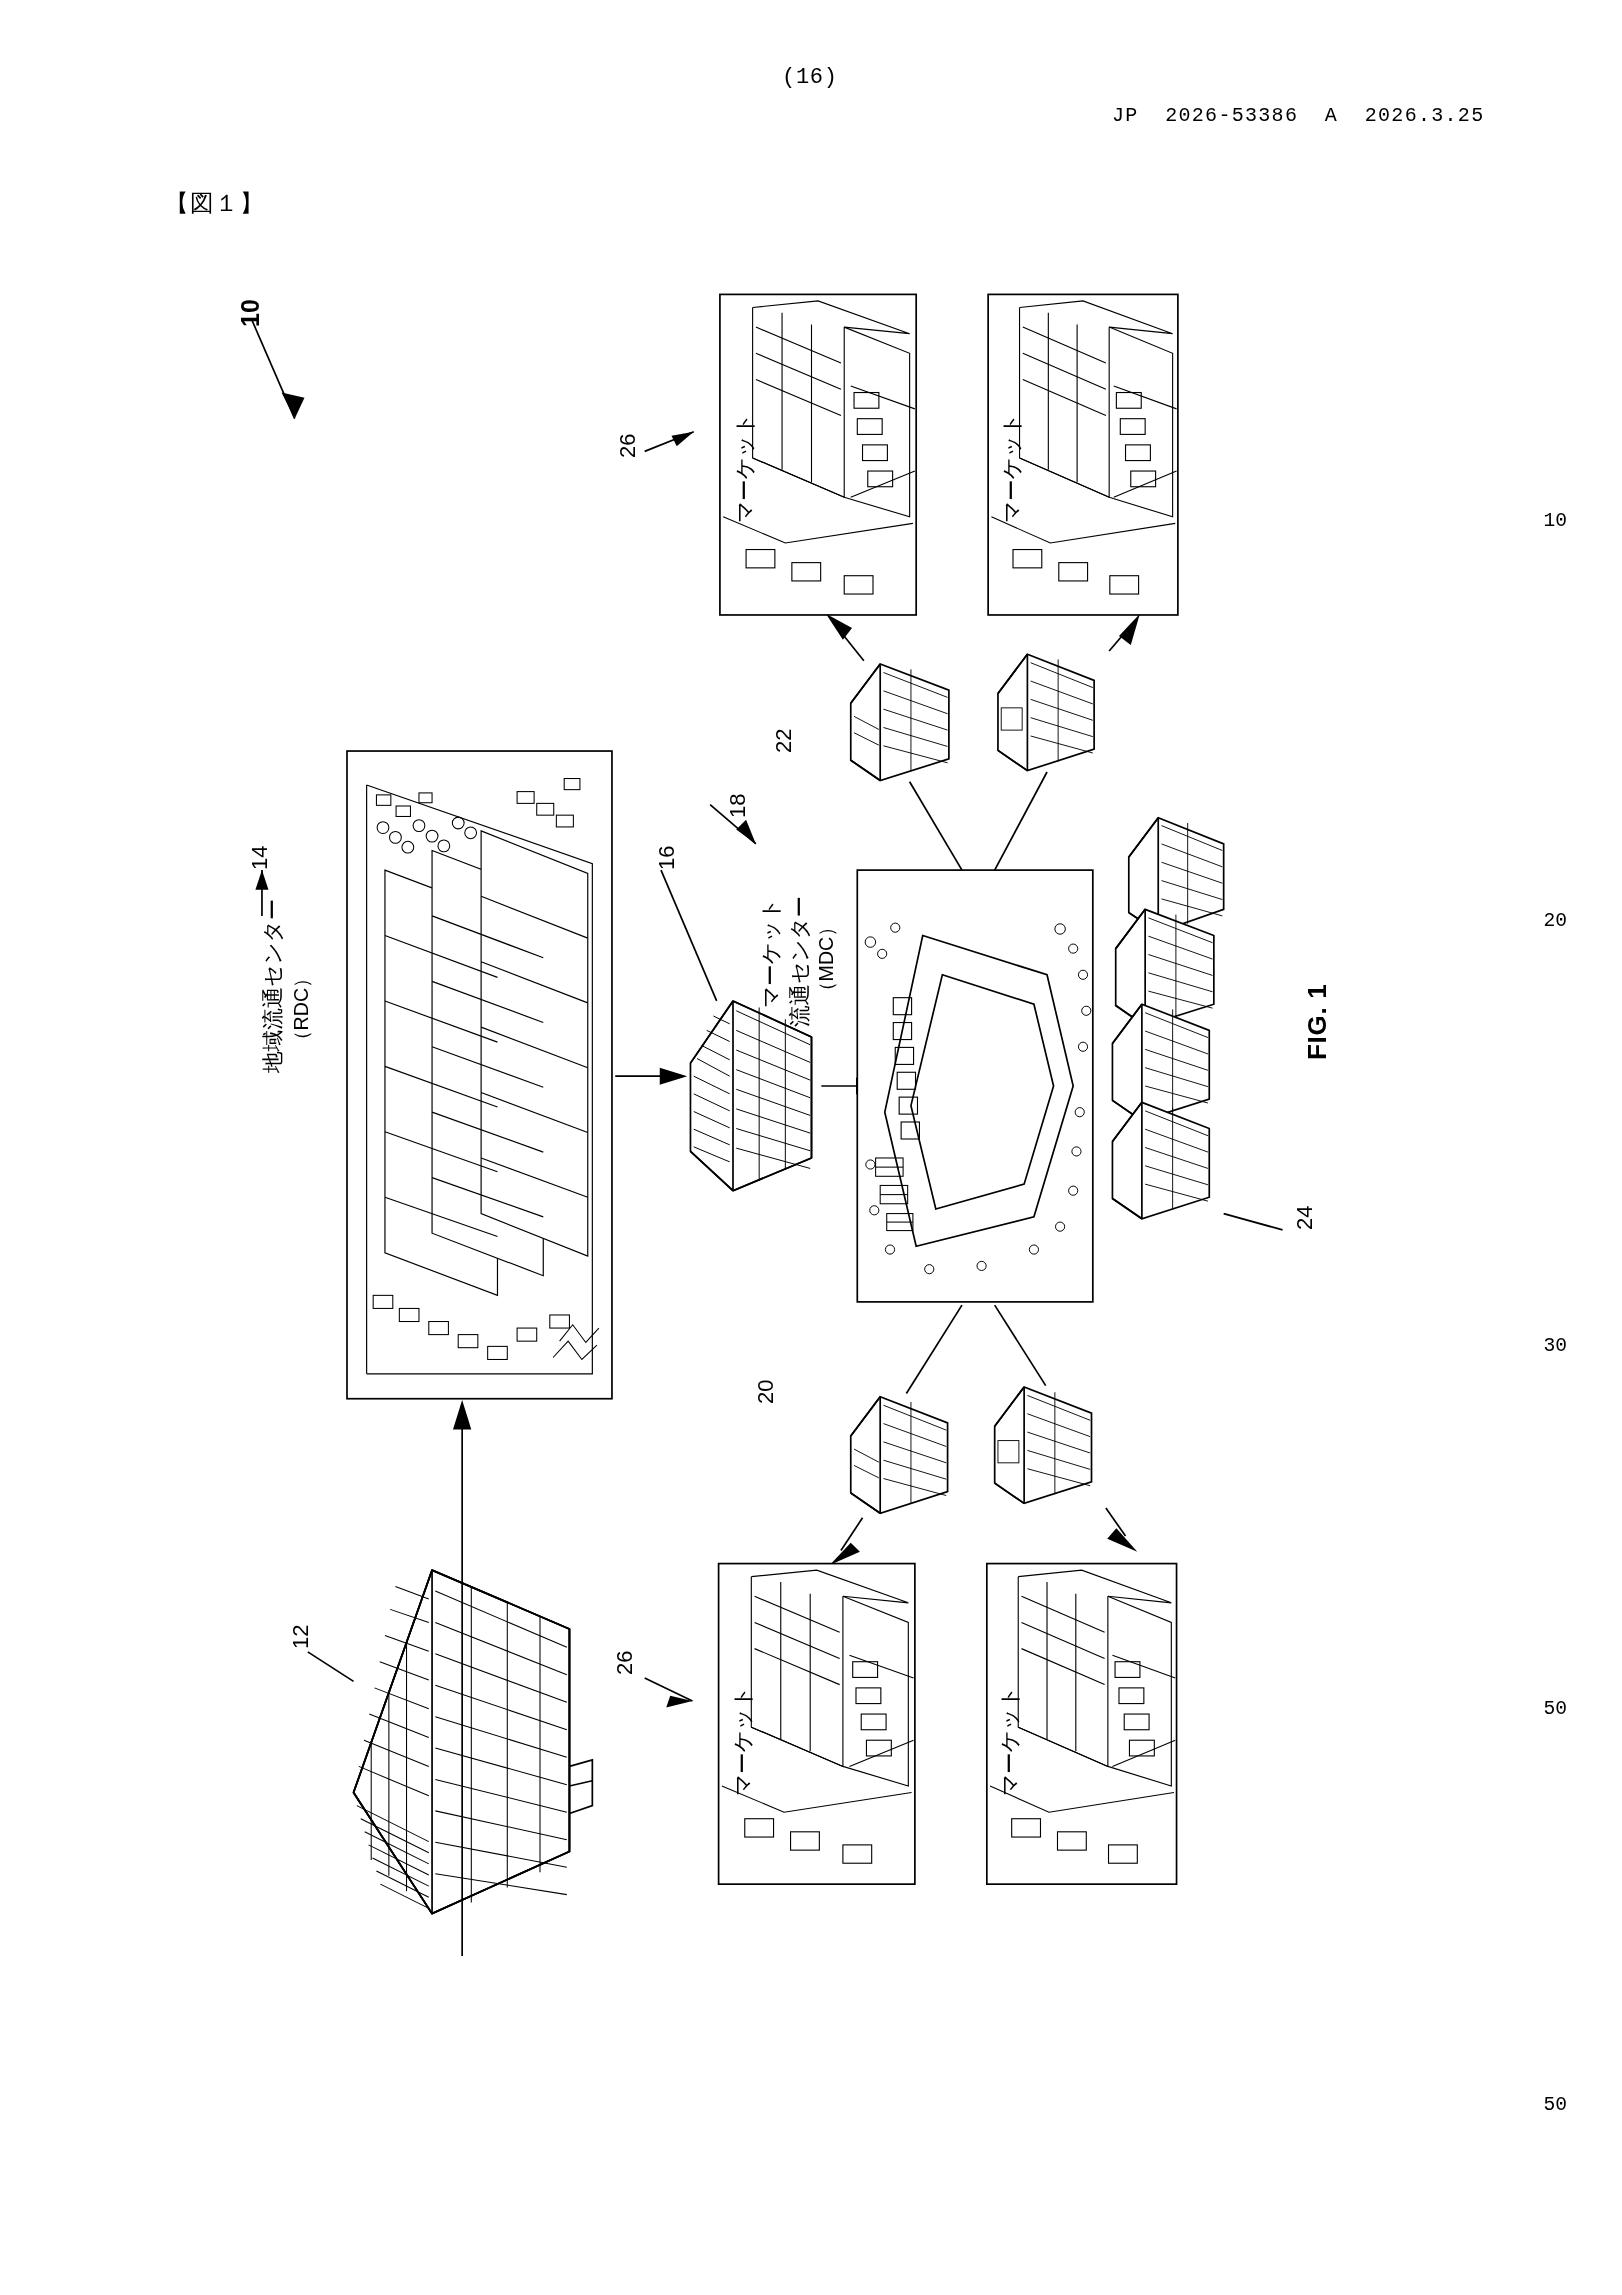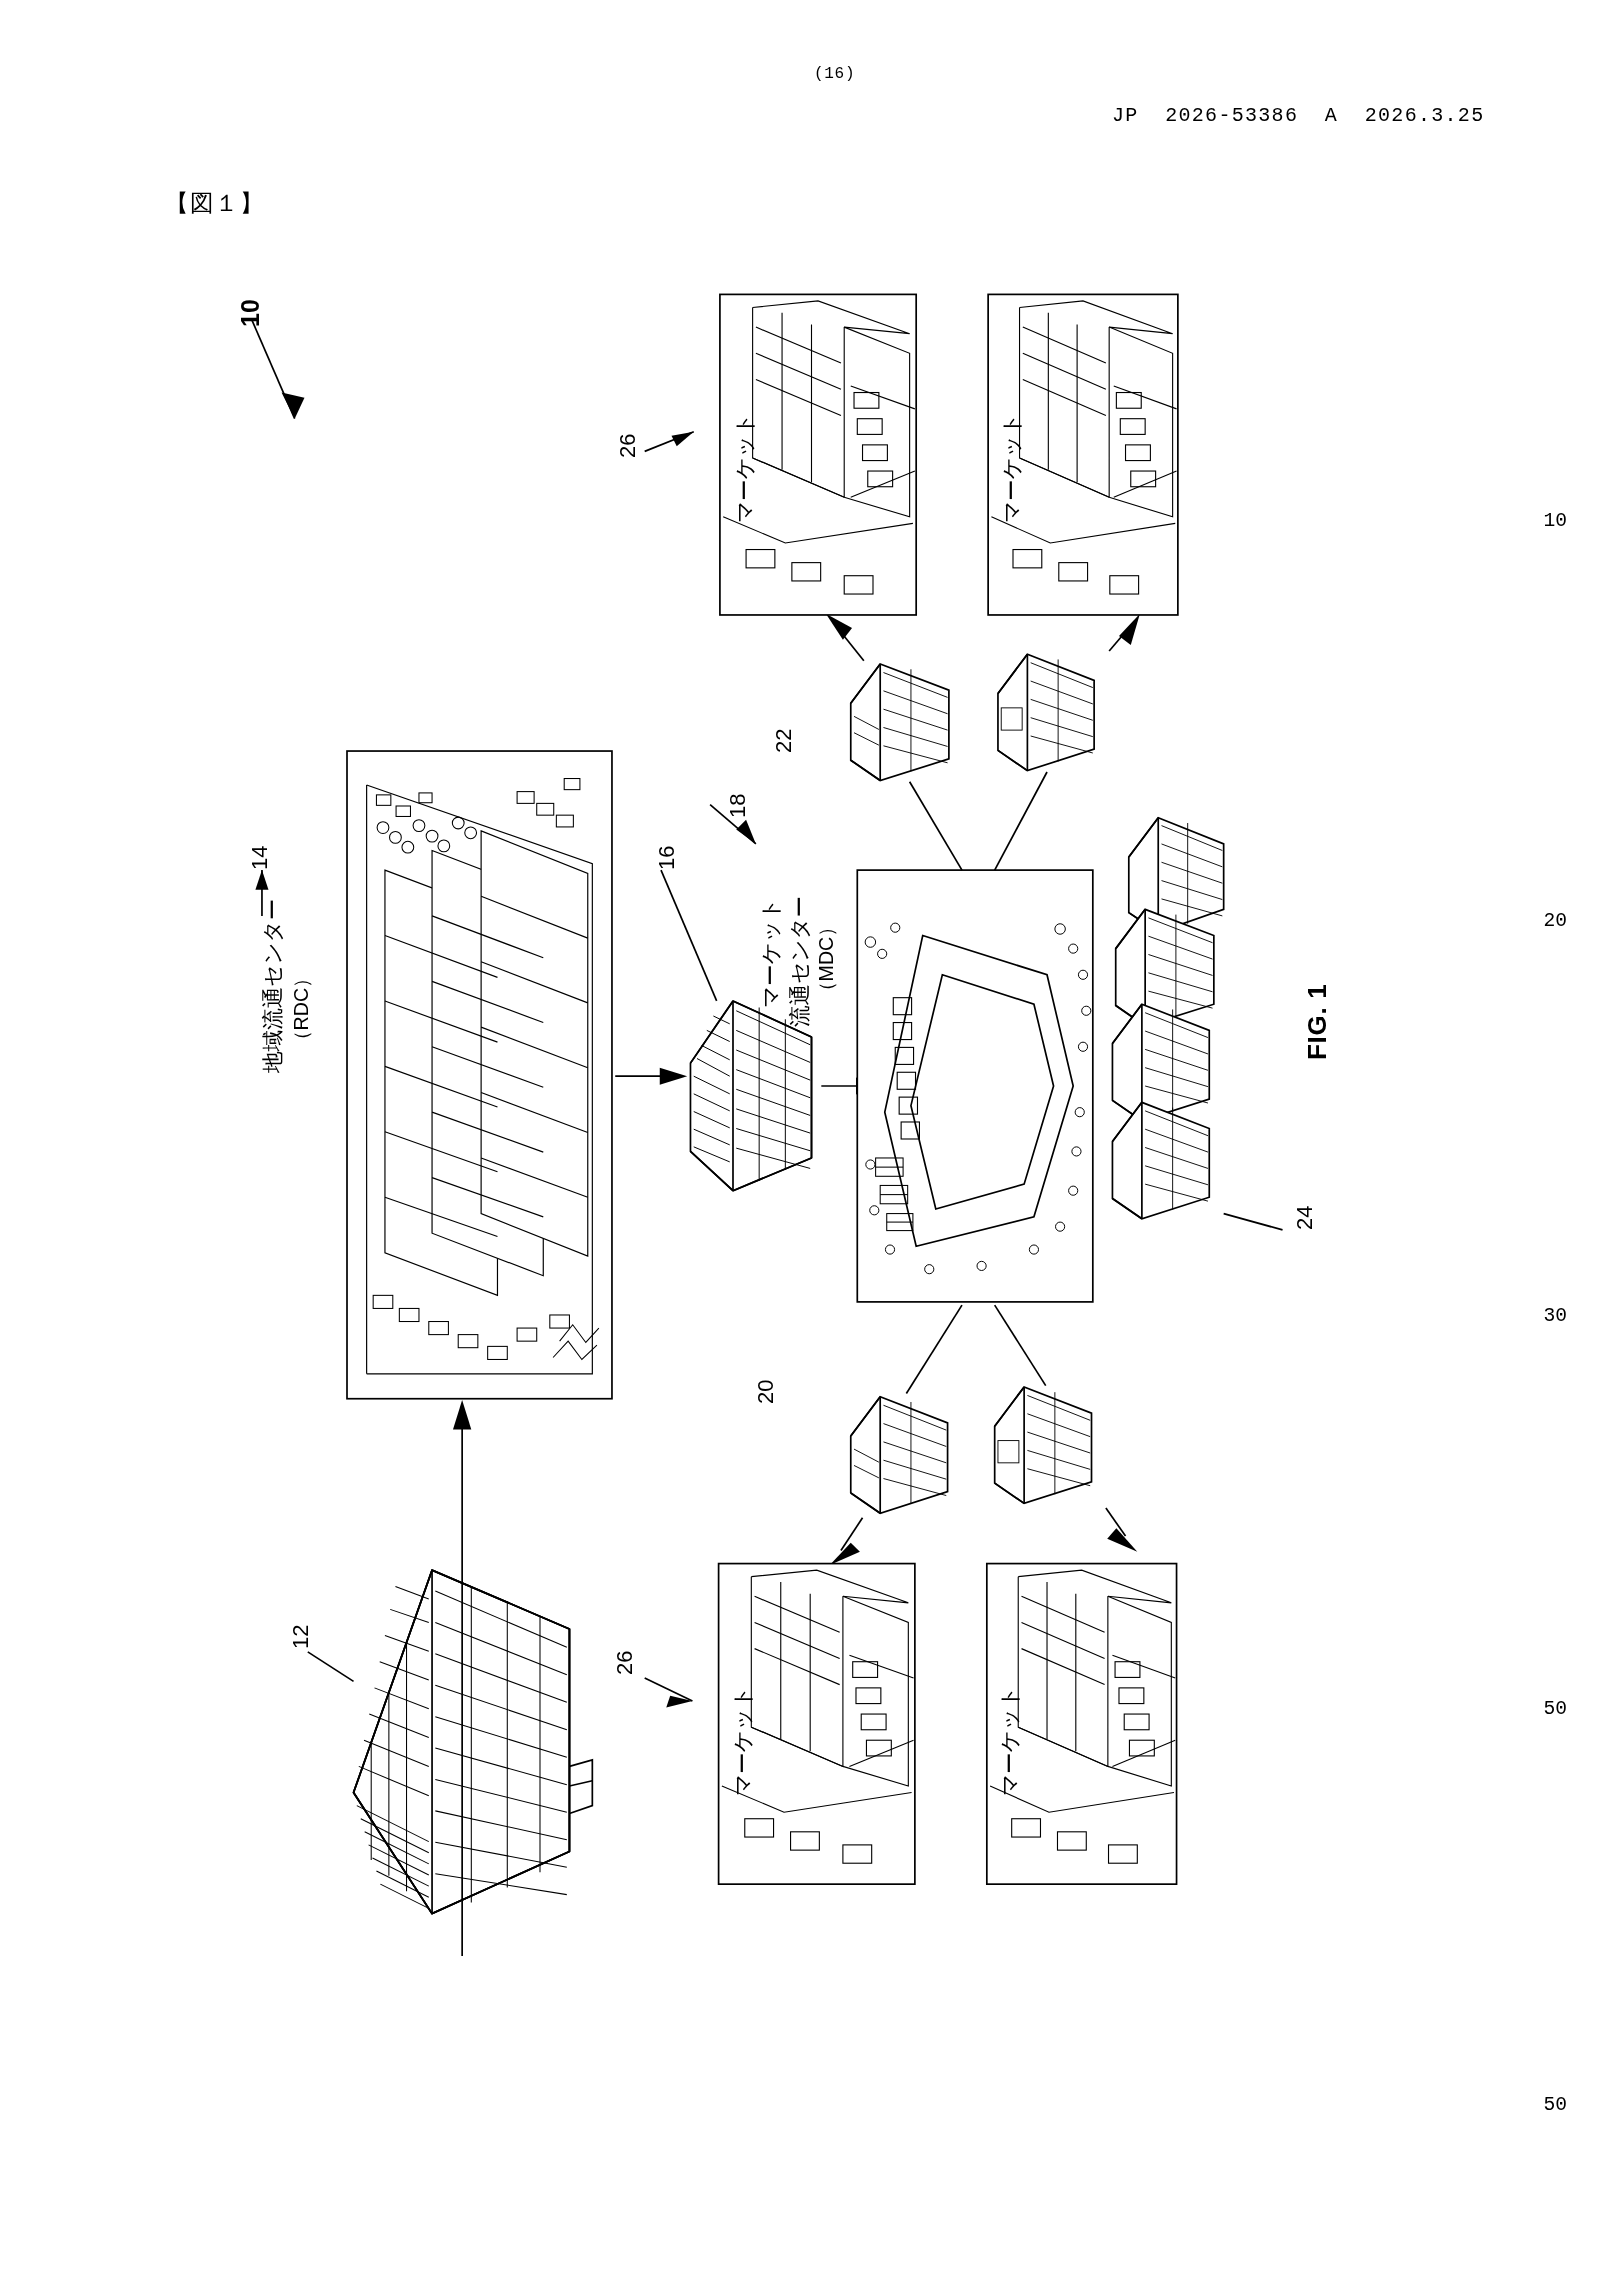--- a/index.html
+++ b/index.html
@@ -15,23 +15,22 @@
     color: #000000;
     overflow: hidden;
   }
 
   
   #page-number {
     position: absolute;
     left: 782px;
     top: 65px;
     font-family: "Liberation Mono", monospace;
-    font-size: 16px;
+    font-size: 22px;
     letter-spacing: 0.7px;
-    margin-left: 32px;
   }
   #pub-header {
     position: absolute;
     left: 1112px;
     top: 64px;
     font-family: "Liberation Mono", monospace;
     font-size: 20px;
     letter-spacing: 1.3px;
     white-space: pre;
     margin-top: 40px;
@@ -110,21 +109,21 @@
 </head>
 <body>
 
 <div id="page-number">(16)</div>
 <div id="pub-header">JP  2026-53386  A  2026.3.25</div>
 
 <div id="figure-label">【図１】</div>
 
 <div class="line-number" style="top:510px">10</div>
 <div class="line-number" style="top:910px">20</div>
-<div class="line-number" style="top:1305px">30</div>
+<div class="line-number" style="top:1335px">30</div>
 <div class="line-number" style="top:1698px">50</div>
 <div class="line-number" style="top:2094px">50</div>
 
 <div id="fig-caption">FIG. 1</div>
 
 <svg id="drawing" viewBox="0 0 2480 3508" xmlns="http://www.w3.org/2000/svg">
   <g fill="none" stroke="#000000" stroke-width="2.6" stroke-linejoin="miter" stroke-linecap="butt">
 
     <g>
       <line x1="385" y1="490" x2="450" y2="640"></line>

